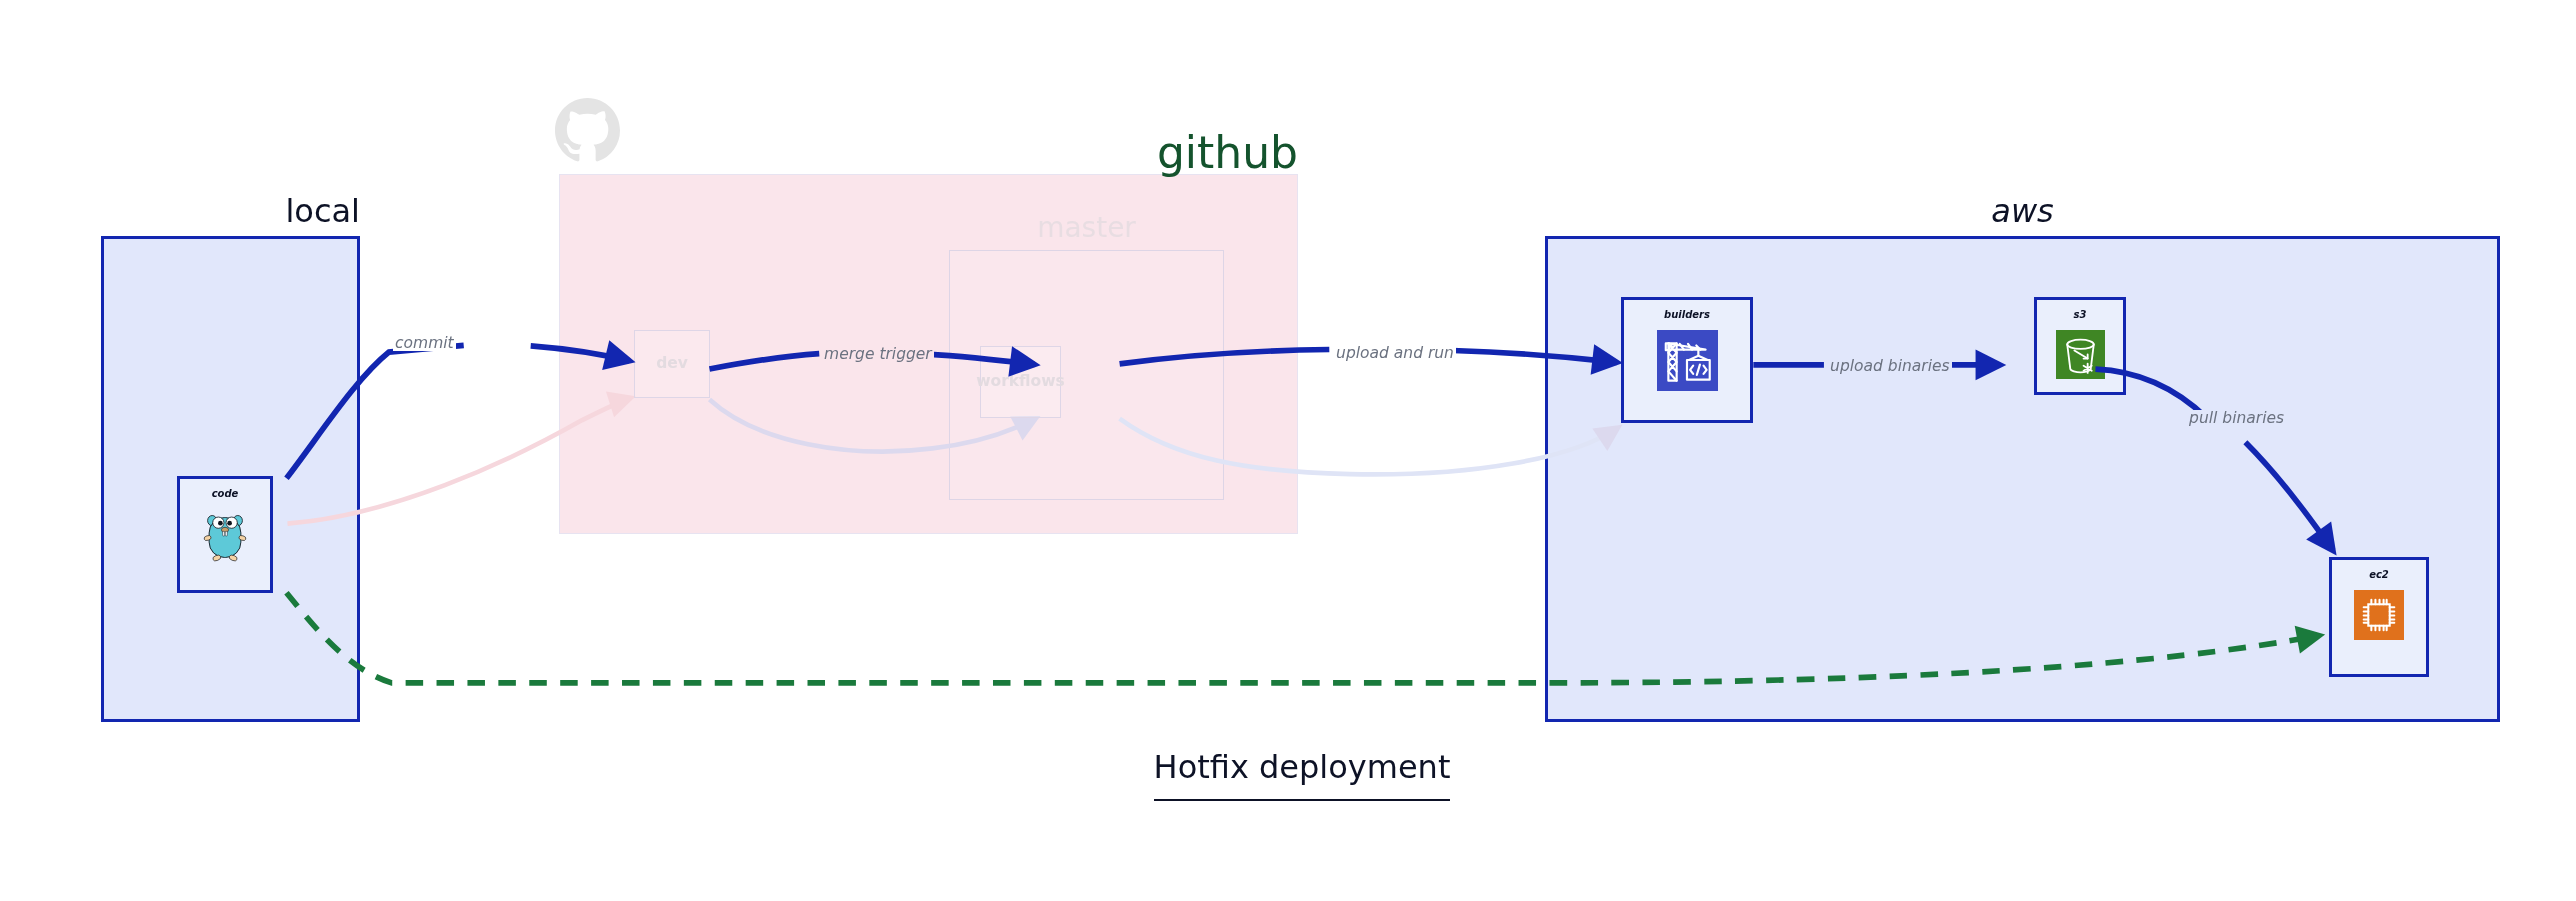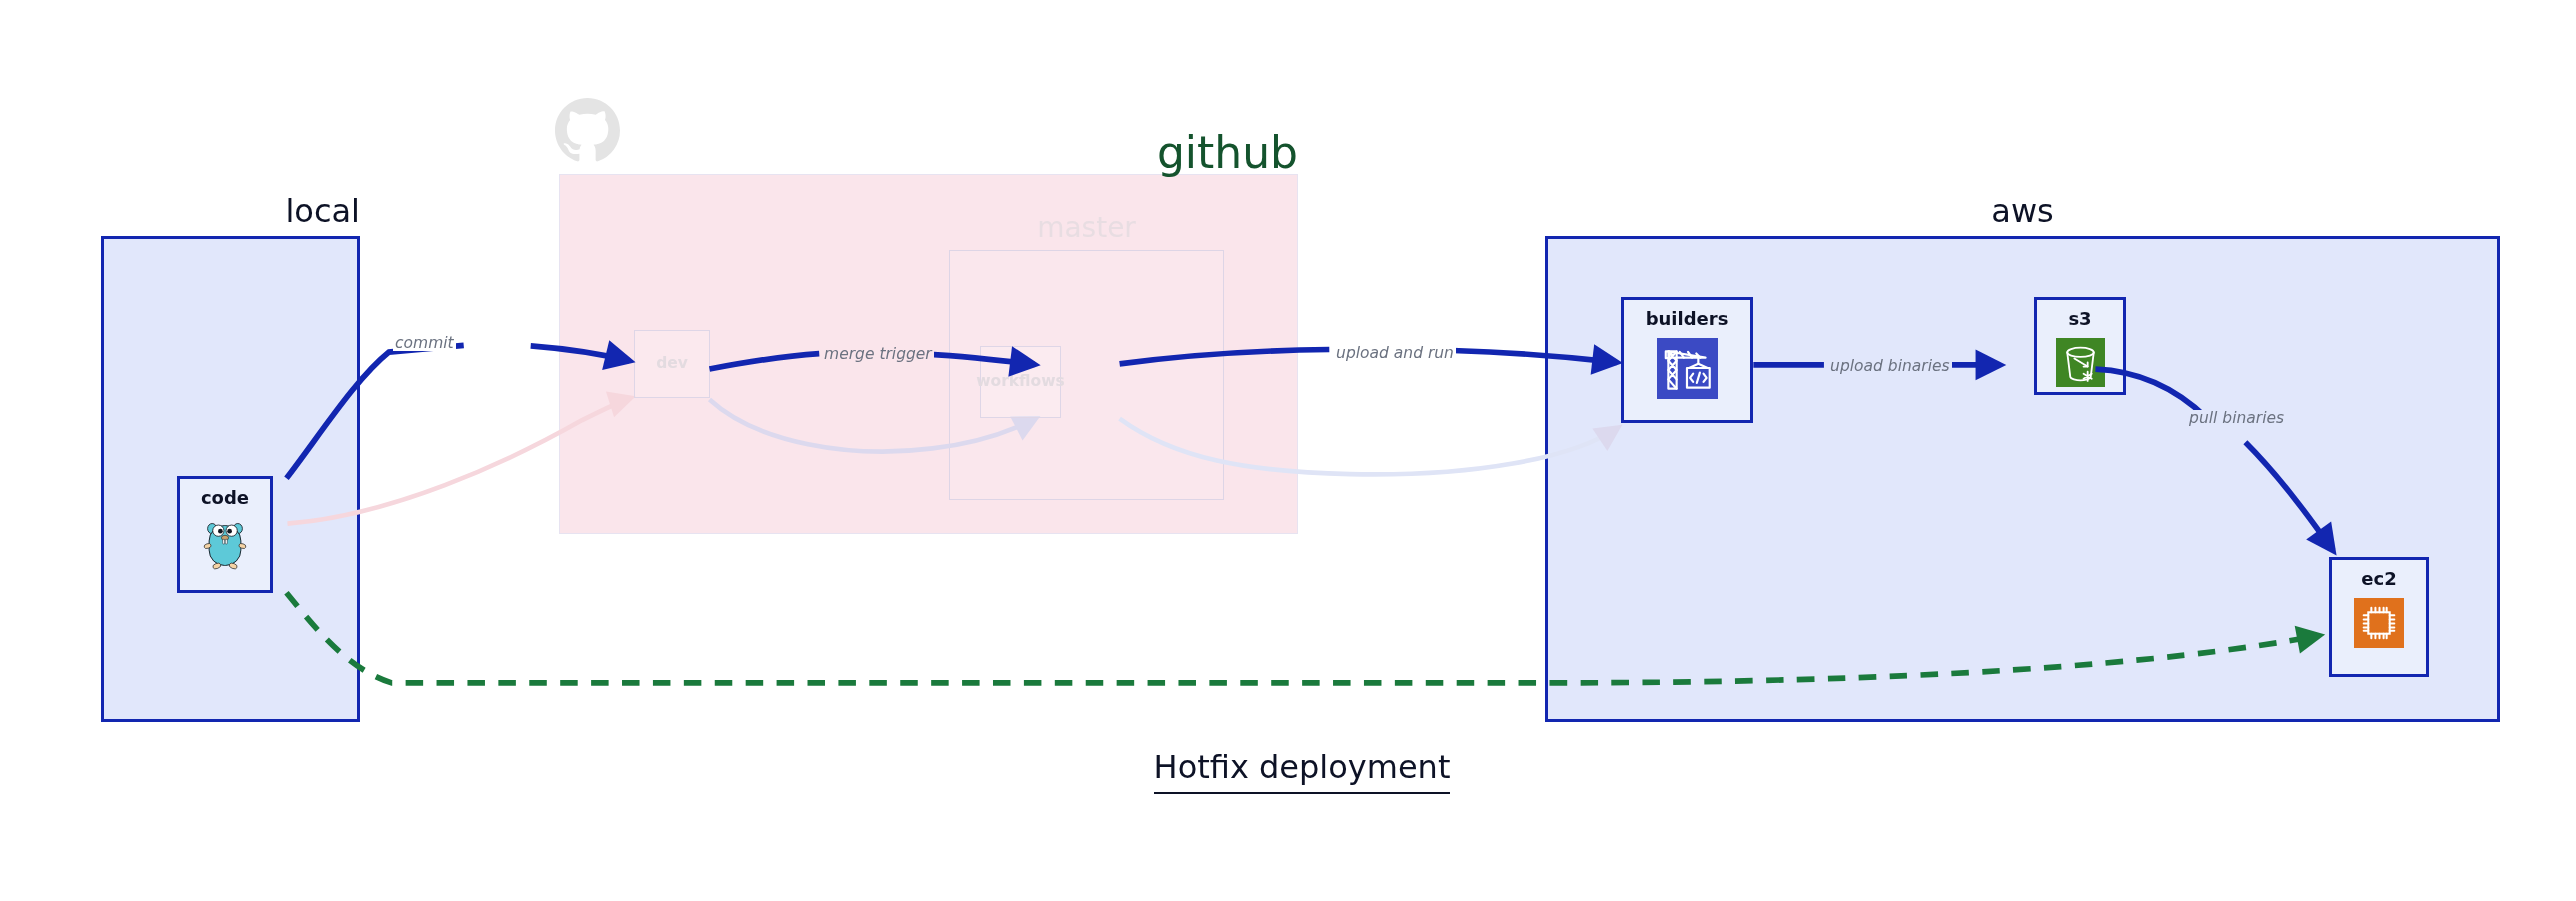--- a/index.html
+++ b/index.html
@@ -108,40 +108,42 @@
     border: 3.6px solid #1226b0;
     z-index: 5;
   }
   #aws-label {
     left: 1545px; top: 195px;
     width: 955px;
     text-align: center;
     font-size: 32px;
     color: #0d1226;
     z-index: 6;
+    font-style: italic;
   }
 
   
   .node {
     position: absolute;
     box-sizing: border-box;
     background: #eaeffc;
     border: 3.6px solid #1226b0;
     display: flex;
     flex-direction: column;
     align-items: center;
     z-index: 20;
   }
   .node-title {
-    font-size: 18px;
+    font-size: 10px;
     font-weight: bold;
     color: #0d1226;
     margin-top: 10.3px;
     line-height: 1;
     white-space: nowrap;
+    font-style: italic;
   }
   .node-icon {
     margin-top: 9.3px;
     display: block;
   }
 
   #node-code { left: 177px; top: 476px; width: 96px; height: 117px; }
   #node-builders { left: 1621px; top: 297px; width: 132px; height: 126px; }
   #node-s3 { left: 2004px; top: 297px; width: 92px; height: 98px; margin-left: 30px; }
   #node-ec2 { left: 2329px; top: 557px; width: 100px; height: 120px; }
@@ -193,21 +195,21 @@
     position: absolute;
     left: 0; top: 748px;
     width: 2604px;
     text-align: center;
     font-size: 32px;
     color: #0d1226;
     z-index: 50;
   }
   #caption span {
     border-bottom: 2.6px solid #0d1226;
-    padding-bottom: 6px;
+    padding-bottom: 13px;
   }
 </style>
 </head>
 <body>
 
 <div id="stage">
 
   <div class="cluster" id="local-cluster"></div>
   <div class="cluster-label" id="local-label">local</div>
 

